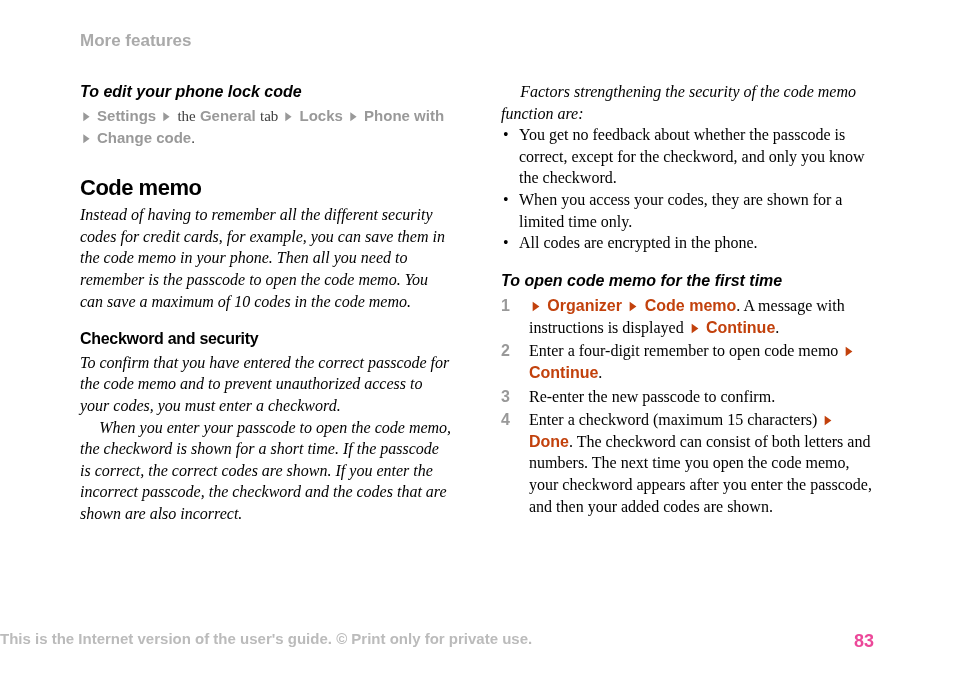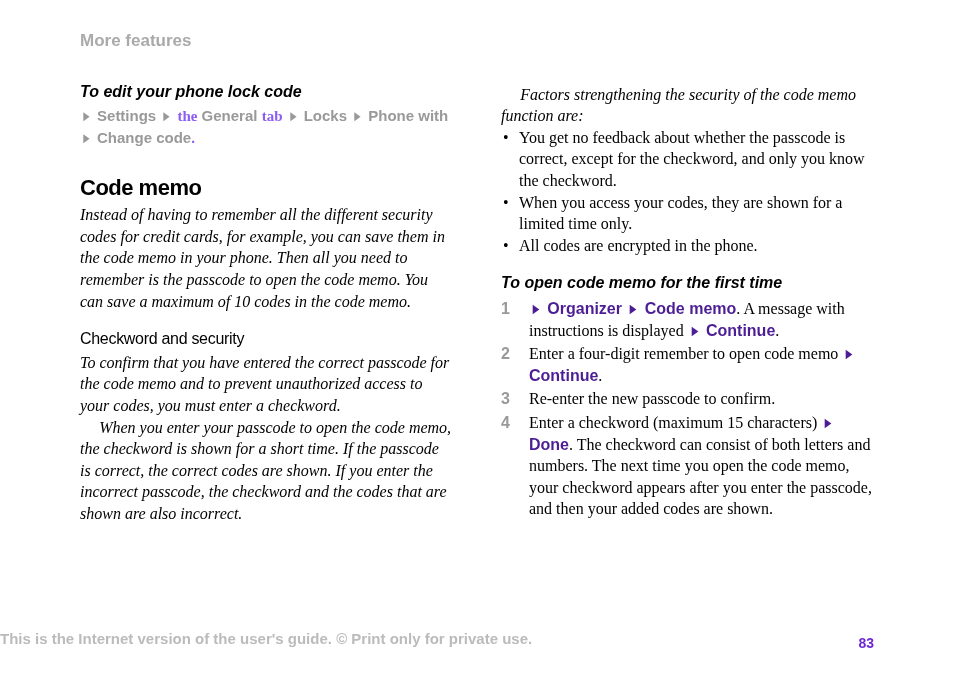--- a/index.html
+++ b/index.html
@@ -22,62 +22,61 @@
       text-align: left;
       font-family: Arial, Helvetica, sans-serif;
       font-weight: bold;
       color: #aaa;
       font-size: 17px;
       margin-bottom: 28px;
     }
     .columns {
       display: flex;
       gap: 48px;
-      align-items: center;
     }
     .col {
       flex: 1;
       width: 50%;
     }
     .italic-heading {
       font-family: Arial, Helvetica, sans-serif;
       font-weight: bold;
       font-style: italic;
       font-size: 16px;
       margin-bottom: 2px;
     }
     .nav-line {
       font-family: Arial, Helvetica, sans-serif;
       color: #999;
       font-weight: bold;
       font-size: 15px;
       line-height: 1.4;
     }
     .nav-line .black {
-      color: #8b5cf6;
-      font-weight: bold;
+      color: #404040;
+      font-weight: normal;
       font-family: Georgia, 'Times New Roman', serif;
     }
     .arrow {
       font-family: Arial, sans-serif;
       display: inline-block;
       transform: scaleX(0.7);
       margin: 0 -1px;
     }
     h2 {
       font-family: Arial, Helvetica, sans-serif;
       font-weight: 900;
       font-size: 22px;
       margin-top: 24px;
       margin-bottom: 2px;
       letter-spacing: -0.5px;
     }
     h3 {
       font-family: Arial, Helvetica, sans-serif;
-      font-weight: 400;
+      font-weight: 700;
       font-size: 16px;
       margin-top: 16px;
       margin-bottom: 2px;
       letter-spacing: -0.3px;
     }
     p {
       margin-bottom: 0;
       font-style: italic;
     }
     p.indent {
@@ -112,42 +111,42 @@
       content: counter(step);
       font-family: Arial, Helvetica, sans-serif;
       font-weight: 900;
       color: #999;
       position: absolute;
       left: 0;
       font-size: 16px;
     }
     .menu-item {
       font-family: Arial, Helvetica, sans-serif;
-      color: #4c1d95;
+      color: #c2410c;
       font-weight: bold;
     }
     .footer {
       position: absolute;
       bottom: 28px;
       left: 0;
       right: 0;
       text-align: left;
       font-family: Arial, Helvetica, sans-serif;
       font-weight: bold;
       color: #bbb;
       font-size: 15px;
     }
     .page-num {
       position: absolute;
       right: 80px;
       bottom: 24px;
       font-family: Arial, Helvetica, sans-serif;
       font-weight: 900;
-      color: #6d28d9;
-      font-size: 14px;
+      color: #ec4899;
+      font-size: 18px;
     }
   </style>
 </head>
 <body>
 
 <div class="header">More features</div>
 
 <div class="columns">
   <div class="col">
     <div class="italic-heading">To edit your phone lock code</div>

